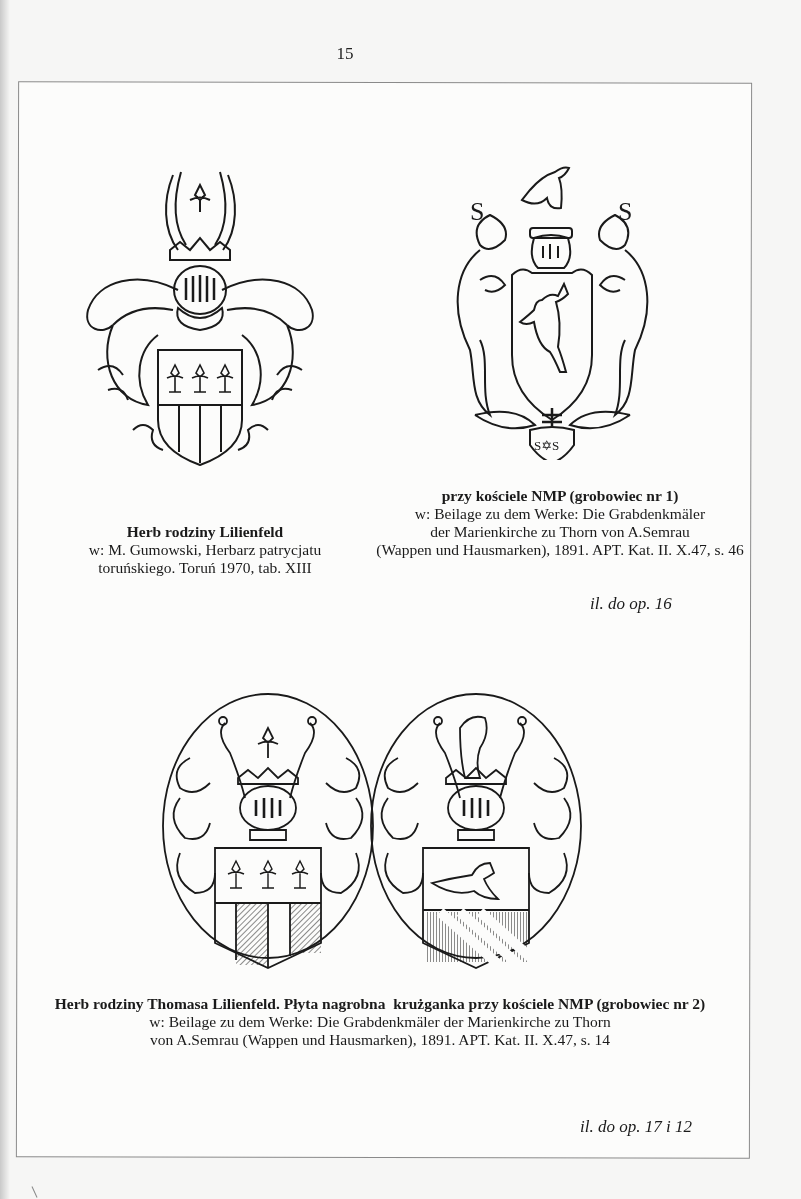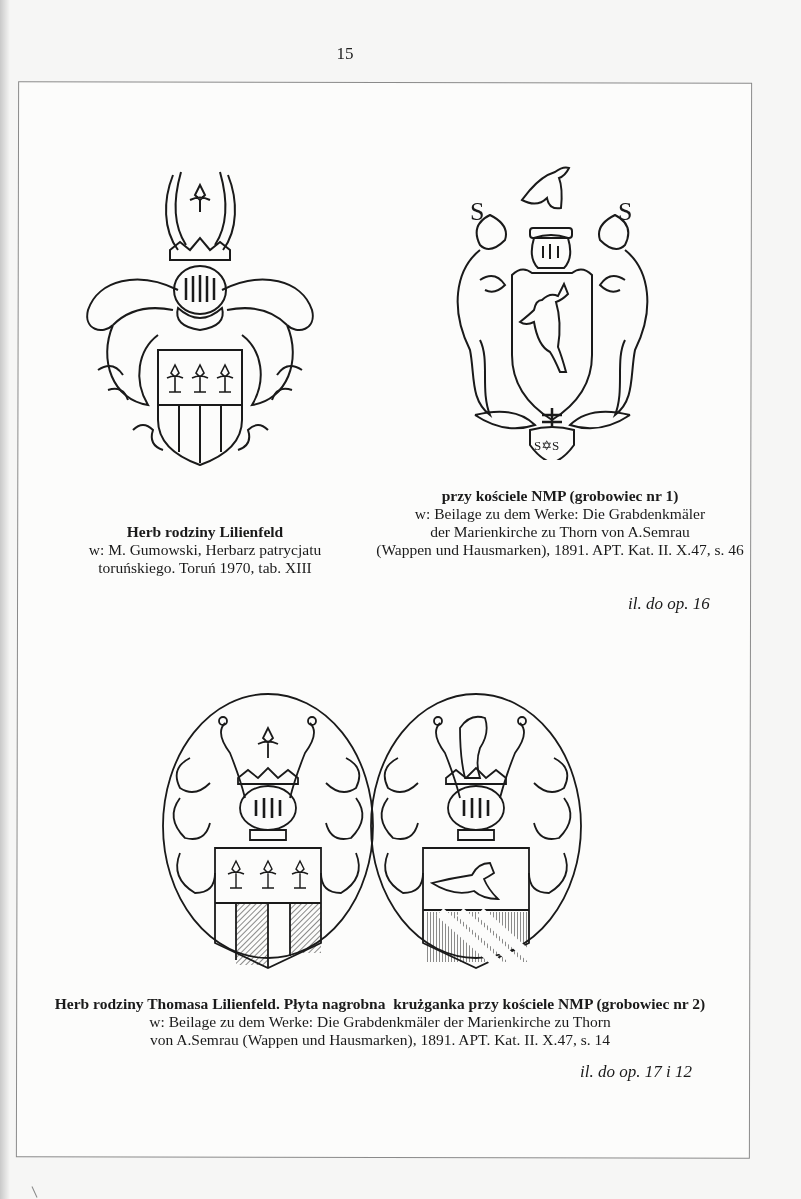--- a/index.html
+++ b/index.html
@@ -123,21 +123,21 @@
   </svg>
 </div>
 
 <div class="caption" style="left:362px; top:487px; width:396px;">
   <span class="title">przy kościele NMP (grobowiec nr 1)</span>
   <span class="src">w: Beilage zu dem Werke: Die Grabdenkmäler</span>
   <span class="src">der Marienkirche zu Thorn von A.Semrau</span>
   <span class="src">(Wappen und Hausmarken), 1891. APT. Kat. II. X.47, s. 46</span>
 </div>
 
-<div class="ref" style="left:628px; top:594px;">il. do op. 16</div>
+<div class="ref" style="left:590px; top:594px;">il. do op. 16</div>
 
 <div class="illus" style="left:160px; top:688px;">
   <svg width="425" height="285" viewBox="0 0 425 285" fill="none" stroke="#1a1a1a" stroke-width="1.8">
 
     <ellipse cx="108" cy="138" rx="105" ry="132"></ellipse>
     <path d="M65 35 q-10 10 5 30 q10 25 15 45"></path>
       <circle cx="63" cy="33" r="4"></circle>
     <path d="M150 35 q10 10 -5 30 q-10 25 -15 45"></path>
       <circle cx="152" cy="33" r="4"></circle>
     <path d="M108 40 l-5 10 l5 5 l5 -5 z M98 56 q10 -5 20 0 M108 56 v14"></path>
@@ -195,15 +195,15 @@
     </defs>
   </svg>
 </div>
 
 <div class="caption" style="left:30px; top:995px; width:700px;">
   <span class="title" style="white-space:pre;">Herb rodziny Thomasa Lilienfeld. Płyta nagrobna  krużganka przy kościele NMP (grobowiec nr 2)</span>
   <span class="src">w: Beilage zu dem Werke: Die Grabdenkmäler der Marienkirche zu Thorn</span>
   <span class="src">von A.Semrau (Wappen und Hausmarken), 1891. APT. Kat. II. X.47, s. 14</span>
 </div>
 
-<div class="ref" style="left:580px; top:1062px;">il. do op. 17 i 12</div>
+<div class="ref" style="left:580px; top:1117px;">il. do op. 17 i 12</div>
 
 <div class="stray-mark"></div>
 
 </body></html>

